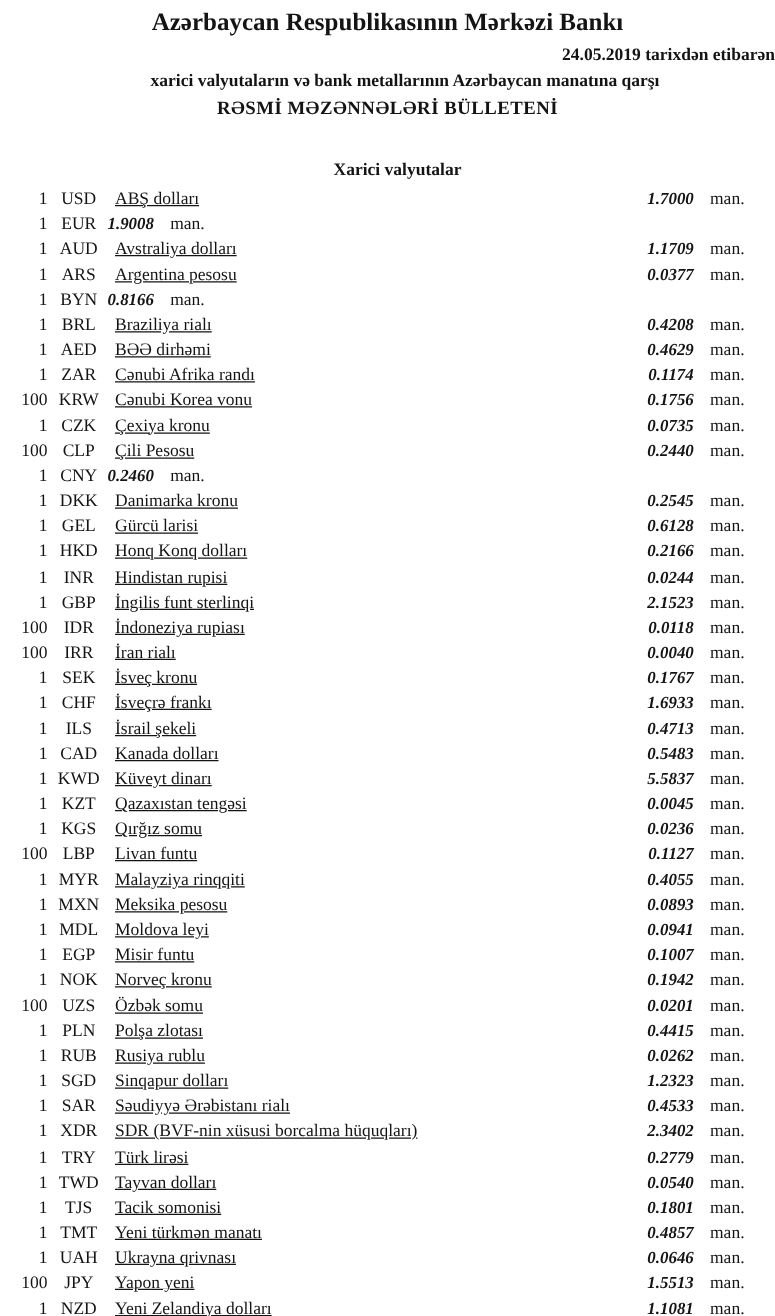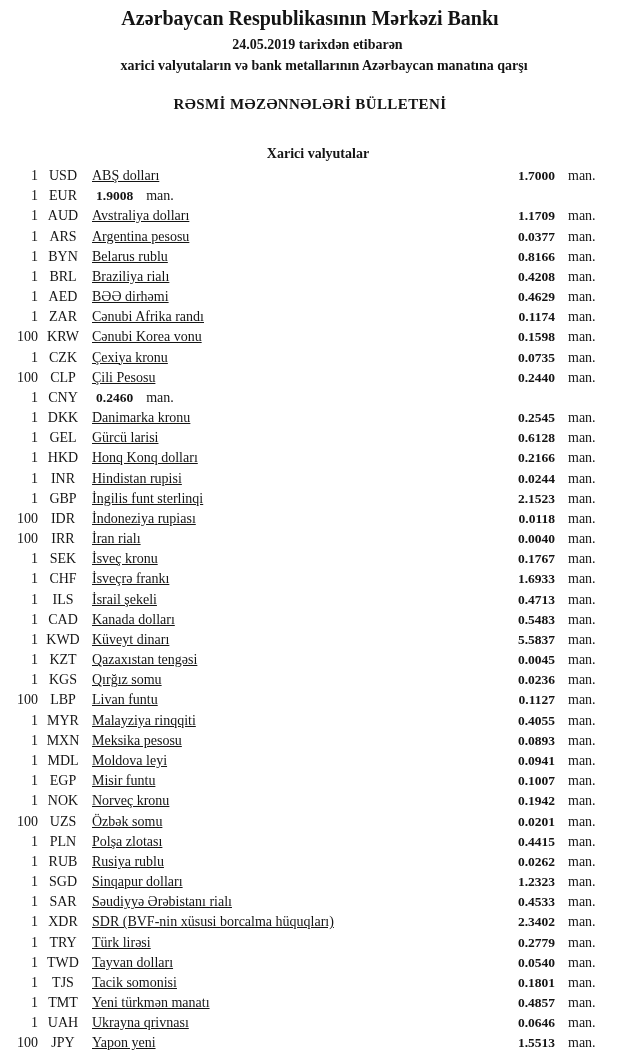--- a/index.html
+++ b/index.html
@@ -25,30 +25,31 @@
     margin: 6px 0 0 0;
     font-size: 20px;
     line-height: 24px;
     font-weight: bold;
   }
   .date-line {
     margin: 6px 0 0 15px;
     font-size: 14px;
     line-height: 17px;
     font-weight: bold;
+    text-align: right;
   }
   .subtitle-line {
     margin: 4px 0 0 0;
     font-size: 14px;
     line-height: 17px;
     font-weight: bold;
     padding-left: 28px;
   }
   .bulletin-title {
-    margin: 21px 0 0 0;
+    margin: 4px 0 0 0;
     font-size: 15px;
     line-height: 18px;
     font-weight: bold;
     letter-spacing: 0.4px;
   }
   .section-title {
     margin: 32px 0 0 0;
     text-align: center;
     font-size: 14px;
     line-height: 17px;
@@ -80,22 +81,22 @@
   .name {
     flex: 1 1 auto;
     padding-left: 6px;
     overflow: hidden;
     text-decoration: underline;
   }
   .rate {
     flex: 0 0 auto;
     text-align: right;
     font-weight: bold;
+    font-style: italic;
     font-size: 13.5px;
-    margin-left: 10px;
   }
   .unit {
     flex: 0 0 auto;
     width: 52px;
     padding-left: 13px;
   }
 </style>
 </head>
 <body>
 
@@ -133,21 +134,20 @@
       <div class="row">
         <span class="qty">1</span>
         <span class="code">ARS</span>
         <span class="name">Argentina pesosu</span>
         <span class="rate">0.0377</span>
         <span class="unit">man.</span>
       </div>
       <div class="row">
         <span class="qty">1</span>
         <span class="code">BYN</span>
-        <span class="name">Belarus rublu</span>
         <span class="rate">0.8166</span>
         <span class="unit">man.</span>
       </div>
       <div class="row">
         <span class="qty">1</span>
         <span class="code">BRL</span>
         <span class="name">Braziliya rialı</span>
         <span class="rate">0.4208</span>
         <span class="unit">man.</span>
       </div>
@@ -162,21 +162,21 @@
         <span class="qty">1</span>
         <span class="code">ZAR</span>
         <span class="name">Cənubi Afrika randı</span>
         <span class="rate">0.1174</span>
         <span class="unit">man.</span>
       </div>
       <div class="row">
         <span class="qty">100</span>
         <span class="code">KRW</span>
         <span class="name">Cənubi Korea vonu</span>
-        <span class="rate">0.1598</span>
+        <span class="rate">0.1756</span>
         <span class="unit">man.</span>
       </div>
       <div class="row">
         <span class="qty">1</span>
         <span class="code">CZK</span>
         <span class="name">Çexiya kronu</span>
         <span class="rate">0.0735</span>
         <span class="unit">man.</span>
       </div>
       <div class="row">

